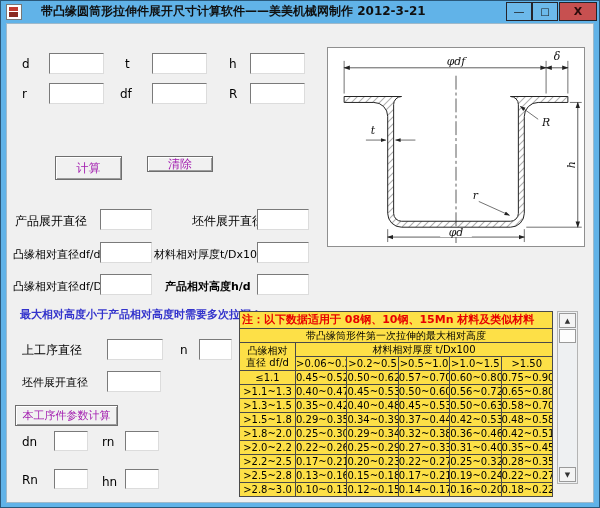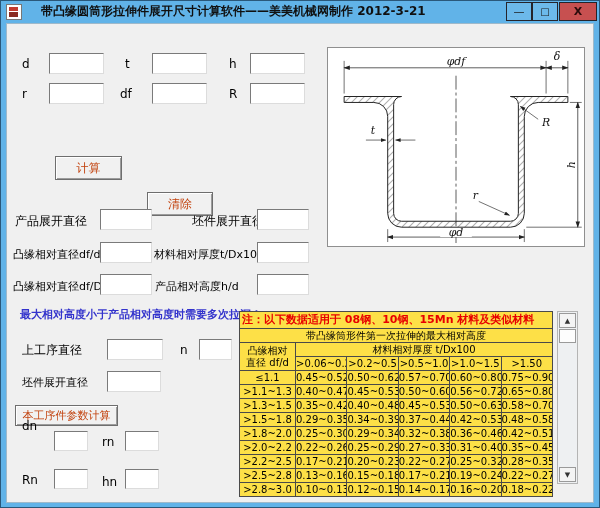--- a/index.html
+++ b/index.html
@@ -18,21 +18,21 @@
   .btn-close{right:2px;width:38px;background:#C75050;font-weight:bold;color:#2b0b0b;}
   .client{position:absolute;left:5px;top:22px;width:588px;height:480px;background:#F0F0F0;
     border:1px solid #9fb9ca;box-sizing:border-box;}
   .lbl{position:absolute;font-size:12px;color:#000;white-space:nowrap;line-height:13px;}
   .lbl-sm{font-size:11px;}
   .tb{position:absolute;background:#fff;border:1px solid;border-color:#7a7a7a #dcdcdc #dcdcdc #7a7a7a;
     box-sizing:border-box;font-size:12px;font-family:inherit;padding:1px 3px;outline:none;}
   .pbtn{position:absolute;background:#f1f1f1;border:1px solid #6e6e6e;
     box-shadow:inset 1px 1px 0 #ffffff, inset -1px -1px 0 #9c9c9c;
     font-size:12px;font-family:inherit;display:flex;align-items:center;justify-content:center;
-    box-sizing:border-box;color:#c2410c;}
+    box-sizing:border-box;color:#a21caf;}
   .warn{position:absolute;left:13px;top:283px;font-size:11px;font-weight:bold;color:#3333CC;white-space:nowrap;}
   .diagram{position:absolute;left:320px;top:23px;width:258px;height:200px;background:#fff;
     border:1px solid #8f8f8f;box-sizing:border-box;}
   .diagram svg{display:block;width:100%;height:100%;}
   .dimtxt{font-family:"DejaVu Serif","Liberation Serif",serif;font-style:italic;font-size:11px;fill:#111;}
   .tbl-title{position:absolute;left:232px;top:267px;width:314px;text-align:center;font-size:12px;color:#000;}
   .datatable{position:absolute;left:232px;top:287px;width:314px;border-collapse:collapse;background:#fde047;
     table-layout:fixed;font-size:10px;color:#000;}
   .datatable td{border:1px solid #4a4a4a;padding:0;text-align:center;height:13px;line-height:12px;overflow:hidden;}
   .datatable .note-cell{color:#e80000;font-weight:bold;font-size:11px;text-align:left;padding:1px 2px;height:14px;}
@@ -77,50 +77,50 @@
     <input class="tb" style="left: 243px; top: 29px; width: 55px; height: 21px;">
 
     <span class="lbl" style="left:15px;top:64px;">r</span>
     <input class="tb" style="left: 42px; top: 59px; width: 55px; height: 21px;">
     <span class="lbl" style="left:113px;top:64px;">df</span>
     <input class="tb" style="left: 145px; top: 59px; width: 55px; height: 21px;">
     <span class="lbl" style="left:222px;top:64px;">R</span>
     <input class="tb" style="left: 243px; top: 59px; width: 55px; height: 21px;">
 
     <button class="pbtn" style="left:48px;top:132px;width:67px;height:24px;">计算</button>
-    <button class="pbtn" style="left:140px;top:132px;width:66px;height:24px;margin-top:36px;">清除</button>
+    <button class="pbtn" style="left:140px;top:132px;width:66px;height:16px;">清除</button>
 
     <span class="lbl" style="left:8px;top:191px;">产品展开直径</span>
     <input class="tb" style="left: 93px; top: 185px; width: 52px; height: 21px;">
     <span class="lbl" style="left:158px;top:191px;margin-left:27px;">坯件展开直径</span>
     <input class="tb" style="left: 250px; top: 185px; width: 52px; height: 21px;">
 
     <span class="lbl lbl-sm" style="left:6px;top:224px;">凸缘相对直径df/d</span>
     <input class="tb" style="left: 93px; top: 218px; width: 52px; height: 21px;">
     <span class="lbl lbl-sm" style="left:147px;top:224px;">材料相对厚度t/Dx100</span>
     <input class="tb" style="left: 250px; top: 218px; width: 52px; height: 21px;">
 
     <span class="lbl lbl-sm" style="left:6px;top:256px;">凸缘相对直径df/D</span>
     <input class="tb" style="left: 93px; top: 250px; width: 52px; height: 21px;">
-    <span class="lbl lbl-sm" style="left:148px;top:256px;">产品相对高度h/d</span>
+    <span class="lbl lbl-sm" style="left:158px;top:256px;font-weight:bold;">产品相对高度h/d</span>
     <input class="tb" style="left: 250px; top: 250px; width: 52px; height: 21px;">
 
     <span class="warn">最大相对高度小于产品相对高度时需要多次拉深！</span>
 
     <span class="lbl" style="left:15px;top:320px;">上工序直径</span>
     <input class="tb" style="left: 100px; top: 315px; width: 56px; height: 21px;">
     <span class="lbl" style="left:173px;top:320px;">n</span>
     <input class="tb" style="left: 192px; top: 315px; width: 33px; height: 21px;">
 
     <span class="lbl lbl-sm" style="left:15px;top:352px;">坯件展开直径</span>
     <input class="tb" style="left: 100px; top: 347px; width: 54px; height: 21px;">
 
     <button class="pbtn" style="left:8px;top:381px;width:103px;height:21px;font-size:11px;">本工序件参数计算</button>
 
-    <span class="lbl" style="left:15px;top:396px;">dn</span>
+    <span class="lbl" style="left:15px;top:412px;">dn</span>
     <input class="tb" style="left: 47px; top: 407px; width: 34px; height: 20px;">
     <span class="lbl" style="left:95px;top:412px;">rn</span>
     <input class="tb" style="left: 118px; top: 407px; width: 34px; height: 20px;">
 
     <span class="lbl" style="left:15px;top:450px;">Rn</span>
     <input class="tb" style="left: 47px; top: 445px; width: 34px; height: 20px;">
     <span class="lbl" style="left:95px;top:452px;">hn</span>
     <input class="tb" style="left: 118px; top: 445px; width: 34px; height: 20px;">
 
     <div class="diagram">

